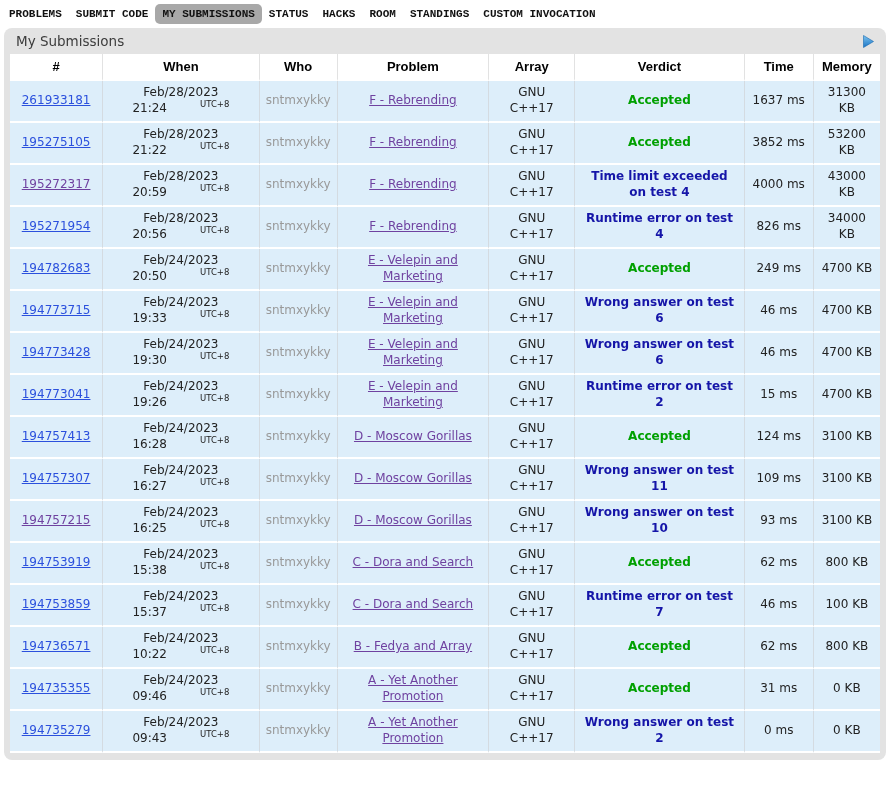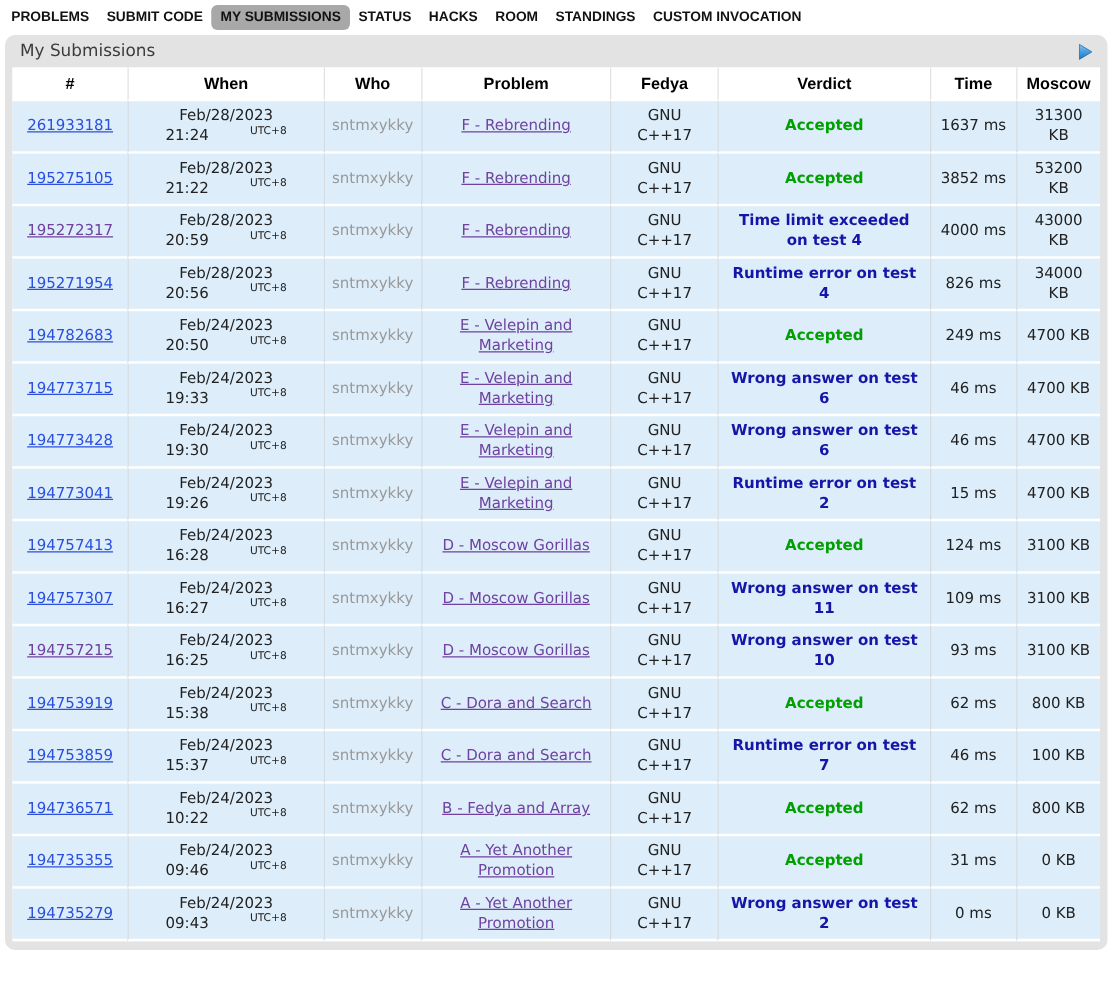--- a/index.html
+++ b/index.html
@@ -15,21 +15,21 @@
     --header-sep:#e2e2e2;
   }
   *{box-sizing:border-box;}
   html,body{margin:0;padding:0;background:#fff;}
   body{font-family:"DejaVu Sans","Liberation Sans",sans-serif;color:#222;width:890px;}
 
   
   .second-nav{
     display:flex;align-items:center;
     padding:4px 2px 3px 2px;
-    font-family:Liberation Sans, sans-serif;
+    font-family:Liberation Mono, monospace;
     font-weight:bold;font-size:11px;letter-spacing:0px;color:#111;
   }
   .nav-item{
     padding:4px 7px;border-radius:5px;white-space:nowrap;cursor:pointer;
     text-transform:uppercase;
   }
   .nav-item.active{background:var(--pill-gray);}
 
   
   .datatable{
@@ -121,24 +121,24 @@
         <col style="width:169px">
         <col style="width:69px">
         <col style="width:67px">
     </colgroup>
     <thead id="table-head">
         <tr>
           <th>#</th>
           <th>When</th>
           <th>Who</th>
           <th>Problem</th>
-          <th>Fedya</th>
+          <th>Array</th>
           <th>Verdict</th>
           <th>Time</th>
-          <th>Moscow</th>
+          <th>Memory</th>
         </tr>
       </thead>
     <tbody id="table-body">
         <tr>
     <td class="c-id">
       <a class="id-link" href="#">261933181</a>
     </td>
     <td class="c-when">
       <span class="date">Feb/28/2023</span><br>
       <span class="time">21:24</span><sup class="tz">UTC+8</sup>

